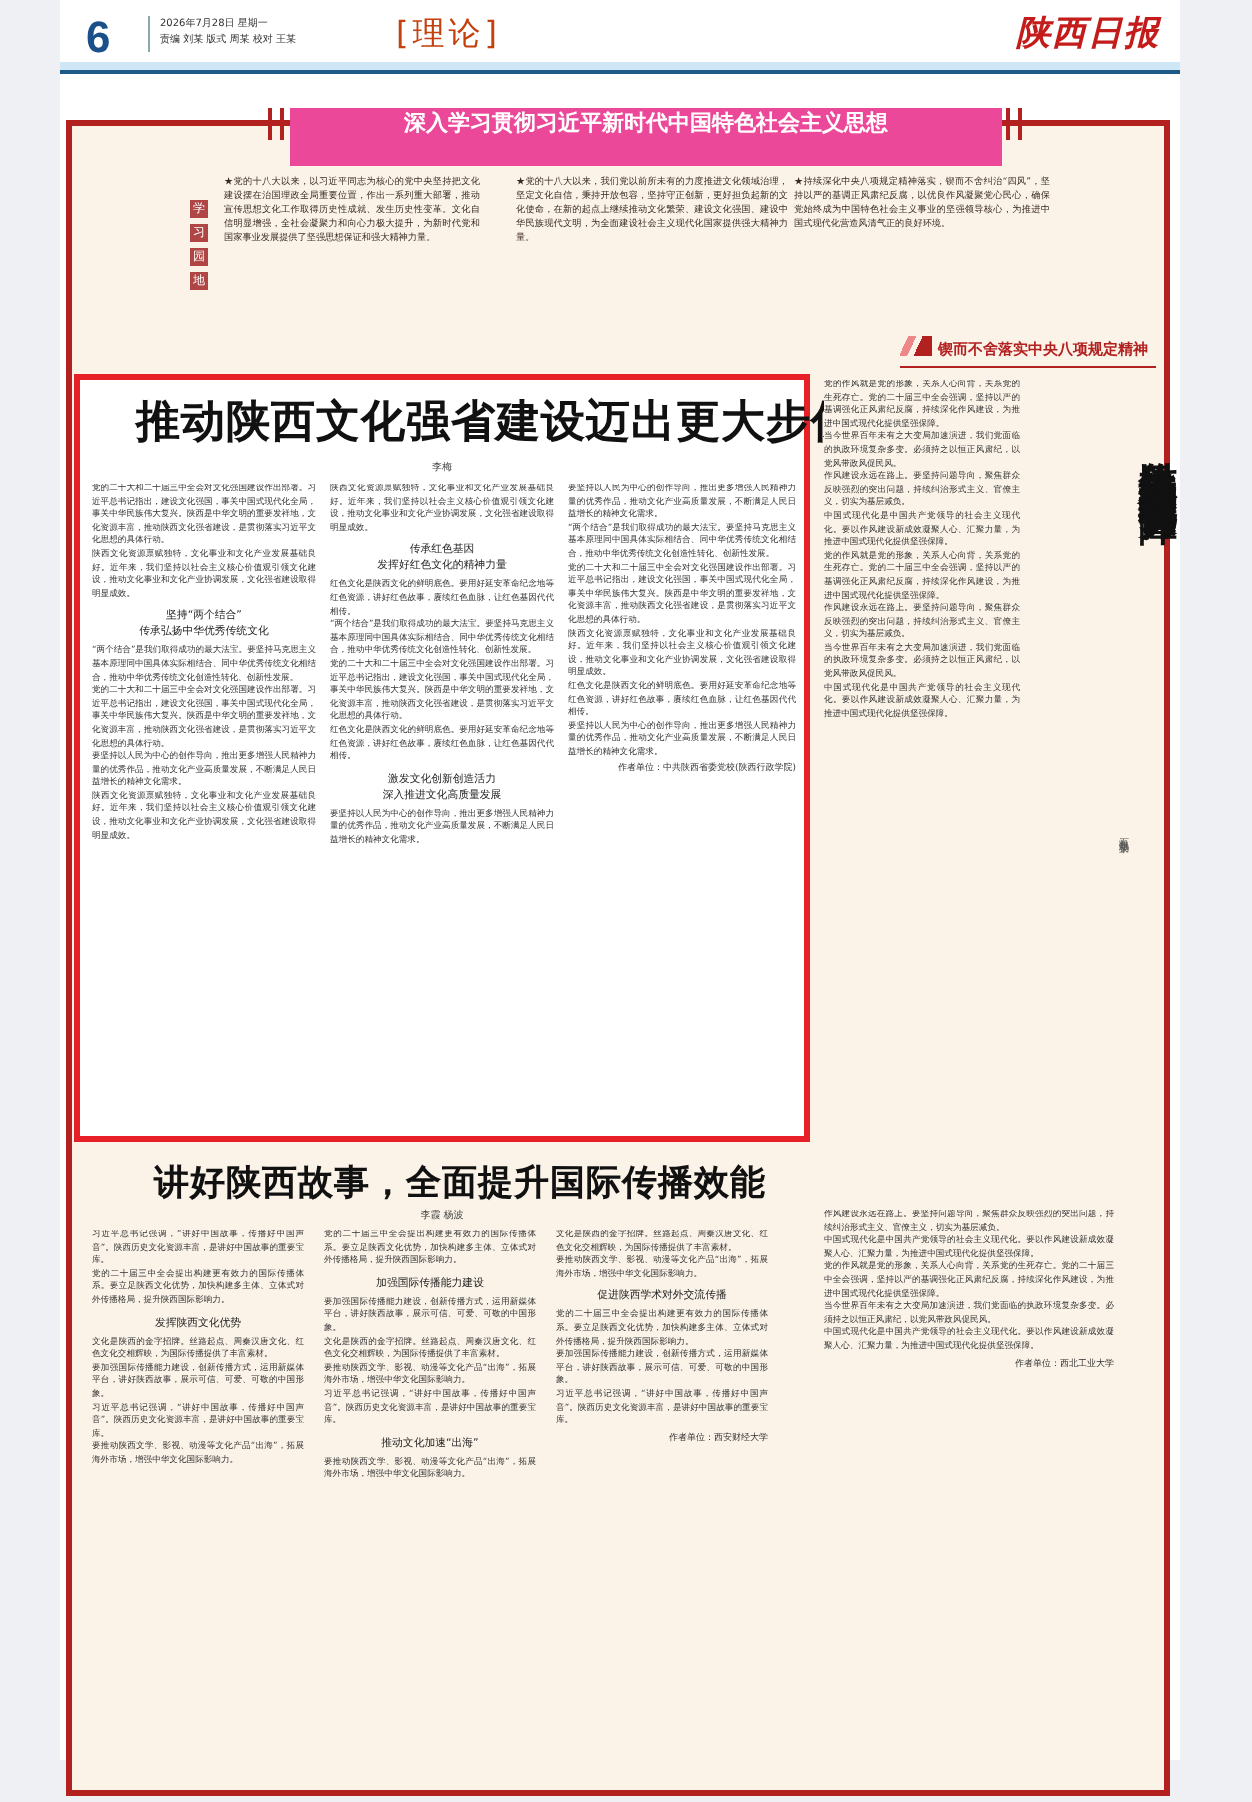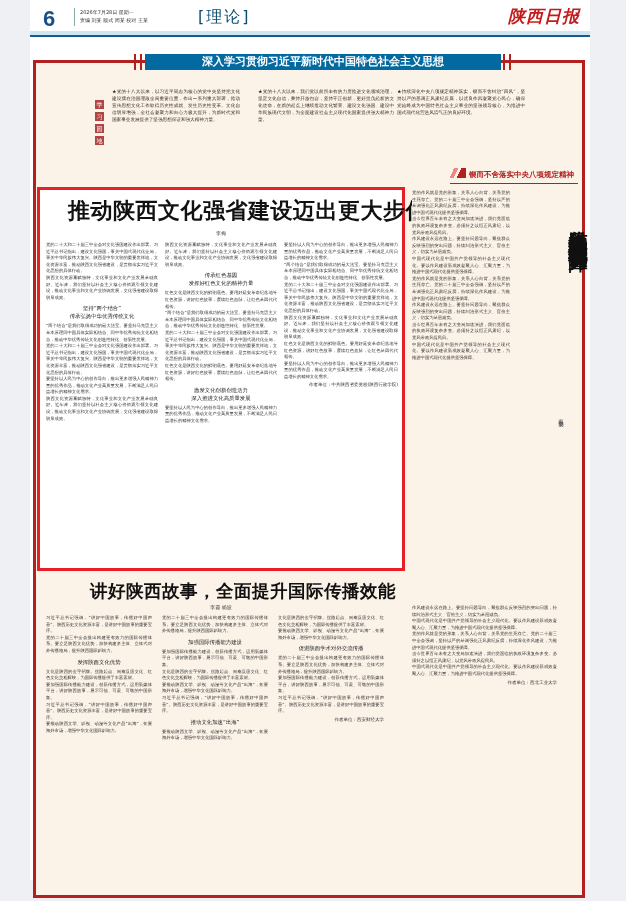--- a/index.html
+++ b/index.html
@@ -7,31 +7,31 @@
   body { font-family: "DejaVu Sans", "Liberation Sans", sans-serif; color: #222; position: relative; }
 
   .page { position: absolute; left: 0; top: 0; width: 626px; height: 901px; background: #eef0f3; }
   .sheet { position: absolute; left: 30px; top: 0; width: 560px; height: 880px; background: #ffffff; }
 
   
   .masthead { position: absolute; left: 30px; top: 0; width: 560px; height: 36px; }
   .page-num { position: absolute; left: 13px; top: 6px; font: bold 22px "Liberation Sans", sans-serif; color: #1b4f8a; }
   .sep-bar { position: absolute; left: 44px; top: 8px; width: 1px; height: 18px; background: #8aa; }
   .date-line { position: absolute; left: 50px; top: 8px; font-size: 5px; color: #333; line-height: 8px; white-space: nowrap; }
-  .section-name { position: absolute; left: 168px; top: 7px; font: 16px "DejaVu Sans", sans-serif; color: #0c4a6e; letter-spacing: 2px; }
+  .section-name { position: absolute; left: 168px; top: 7px; font: 16px "DejaVu Sans", sans-serif; color: #c2410c; letter-spacing: 2px; }
   .brand { position: absolute; right: 10px; top: 5px; font: italic bold 17px "DejaVu Serif", serif; color: #c41b1b; letter-spacing: 1px; }
   .rule-blue { position: absolute; left: 30px; top: 31px; width: 560px; height: 6px; background: #cfe6f6; border-bottom: 2px solid #1d5a86; }
 
   
   .frame { position: absolute; left: 33px; top: 60px; width: 552px; height: 838px; background: #fbf3e8; border: 3px solid #b32020; border-top: none; }
   .frame-topline { position: absolute; left: 33px; top: 60px; width: 552px; height: 3px; }
   .frame-topline .seg-l { position: absolute; left: 0; top: 0; width: 112px; height: 3px; background: #b32020; }
   .frame-topline .seg-r { position: absolute; left: 448px; top: 0; width: 104px; height: 3px; background: #b32020; }
 
-  .top-banner { position: absolute; left: 145px; top: 54px; width: 356px; height: 16px; background: #0369a1; color: #fff; text-align: center; font: bold 11px "DejaVu Sans", sans-serif; line-height: 16px; }
+  .top-banner { position: absolute; left: 145px; top: 54px; width: 356px; height: 29px; background: #ec4899; color: #fff; text-align: center; font: bold 11px "DejaVu Sans", sans-serif; line-height: 16px; }
   .banner-ticks-l, .banner-ticks-r { position: absolute; top: 54px; width: 8px; height: 16px; }
   .banner-ticks-l { left: 134px; border-left: 2px solid #b32020; border-right: 2px solid #b32020; }
   .banner-ticks-r { left: 503px; border-left: 2px solid #b32020; border-right: 2px solid #b32020; }
 
   .vert-tags { position: absolute; left: 95px; top: 100px; width: 10px; }
   .vert-tags span { display: block; width: 9px; height: 9px; margin-bottom: 3px; background: #b04545; color: #fff; font-size: 6px; line-height: 9px; text-align: center; }
 
   .quote-col { position: absolute; top: 88px; font: 4.6px/7px "DejaVu Serif", serif; color: #3a2a20; text-align: justify; overflow: hidden; height: 62px; }
 
   .sub-banner { position: absolute; height: 14px; font: 9px "DejaVu Sans", sans-serif; color: #b32020; line-height: 14px; }
@@ -146,21 +146,21 @@
     <p>作风建设永远在路上。要坚持问题导向，聚焦群众反映强烈的突出问题，持续纠治形式主义、官僚主义，切实为基层减负。</p>
     <p>中国式现代化是中国共产党领导的社会主义现代化。要以作风建设新成效凝聚人心、汇聚力量，为推进中国式现代化提供坚强保障。</p>
     <p>党的作风就是党的形象，关系人心向背，关系党的生死存亡。党的二十届三中全会强调，坚持以严的基调强化正风肃纪反腐，持续深化作风建设，为推进中国式现代化提供坚强保障。</p>
     <p>当今世界百年未有之大变局加速演进，我们党面临的执政环境复杂多变。必须持之以恒正风肃纪，以党风带政风促民风。</p>
     <p>中国式现代化是中国共产党领导的社会主义现代化。要以作风建设新成效凝聚人心、汇聚力量，为推进中国式现代化提供坚强保障。</p>
     <p class="author-note">作者单位：西北工业大学</p>
   </div>
   <div class="vert-headline">以作风建设新成效为推进中国式现代化提供有力保障</div>
   <div class="vert-byline">石凯 杨昊宇</div>
 
-  <div class="headline" style="left:90px;top:579px;font-size:17.5px;">讲好陕西故事，全面提升国际传播效能</div>
+  <div class="headline" style="left:77px;top:579px;font-size:17.5px;">讲好陕西故事，全面提升国际传播效能</div>
   <div class="byline" style="left:37px;top:604px;width:368px;">李霞 杨波</div>
 
   <div class="col" style="left:46px;top:615px;width:106px;height:265px;">
     <p>习近平总书记强调，“讲好中国故事，传播好中国声音”。陕西历史文化资源丰富，是讲好中国故事的重要宝库。</p>
     <p>党的二十届三中全会提出构建更有效力的国际传播体系。要立足陕西文化优势，加快构建多主体、立体式对外传播格局，提升陕西国际影响力。</p>
     <p class="subhead">发挥陕西文化优势</p>
     <p>文化是陕西的金字招牌。丝路起点、周秦汉唐文化、红色文化交相辉映，为国际传播提供了丰富素材。</p>
     <p>要加强国际传播能力建设，创新传播方式，运用新媒体平台，讲好陕西故事，展示可信、可爱、可敬的中国形象。</p>
     <p>习近平总书记强调，“讲好中国故事，传播好中国声音”。陕西历史文化资源丰富，是讲好中国故事的重要宝库。</p>
     <p>要推动陕西文学、影视、动漫等文化产品“出海”，拓展海外市场，增强中华文化国际影响力。</p>

